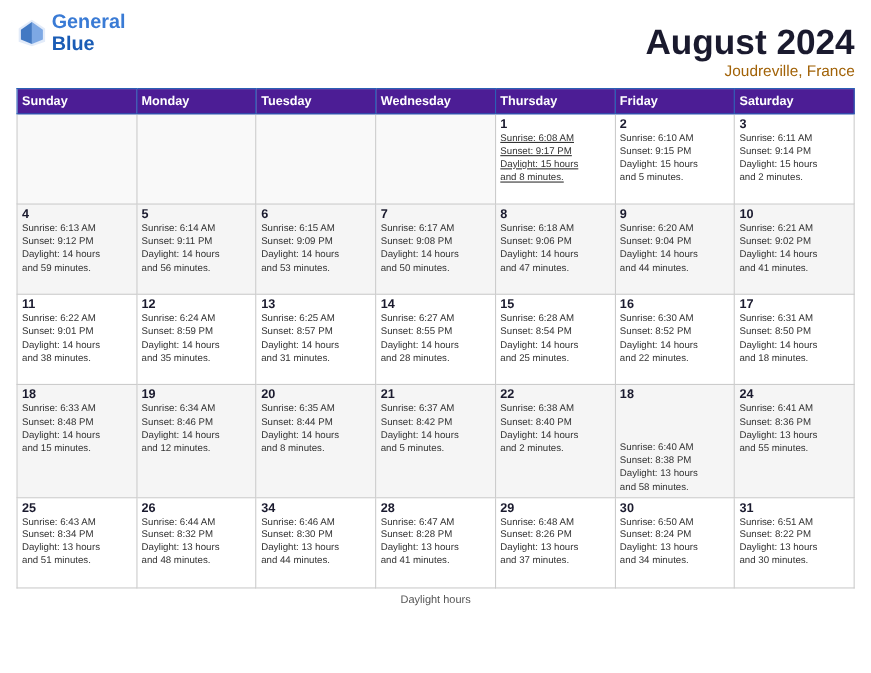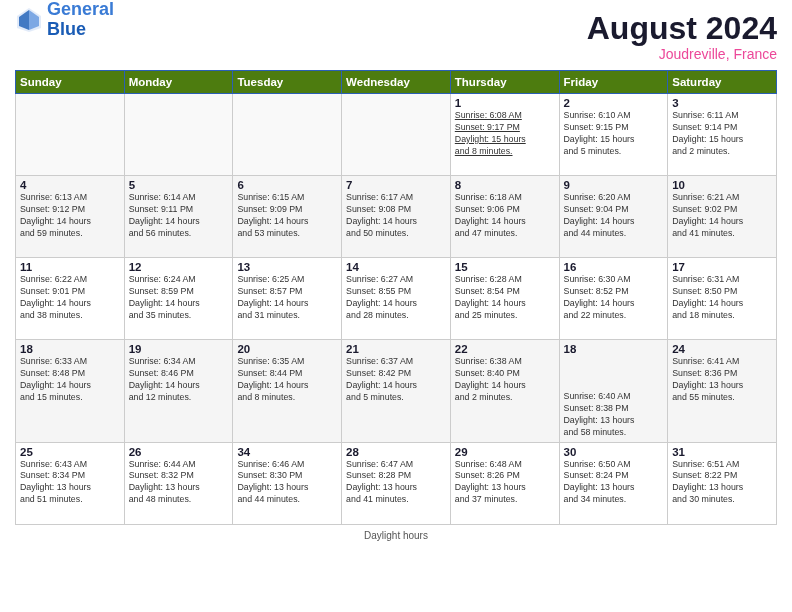--- a/index.html
+++ b/index.html
@@ -6,21 +6,21 @@
     body {
       width: 792px;
       height: 612px;
       font-family: Arial, sans-serif;
       background: #fff;
       overflow: hidden;
     }
     .page {
       width: 792px;
       height: 577px;
-      padding: 0 15px;
+      padding: 10px 15px;
     }
     .header {
       display: flex;
       justify-content: space-between;
       align-items: flex-start;
       margin-bottom: 8px;
     }
     .logo {
       display: flex;
       align-items: center;
@@ -44,30 +44,30 @@
       margin-top: 12px;
     }
     .month-title {
       font-size: 32px;
       font-weight: bold;
       color: #1a1a2e;
       line-height: 1;
     }
     .location-title {
       font-size: 14px;
-      color: #ec4899;
+      color: #a16207;
       margin-top: 2px;
     }
     table {
       width: 100%;
       border-collapse: collapse;
       table-layout: fixed;
     }
     thead th {
-      background-color: #4d7c0f;
+      background-color: #4c1d95;
       color: #fff;
       font-size: 11.5px;
       font-weight: bold;
       padding: 5px 4px;
       text-align: left;
       border: 1px solid #2a5fb5;
     }
     tbody td {
       border: 1px solid #ccc;
       vertical-align: top;

